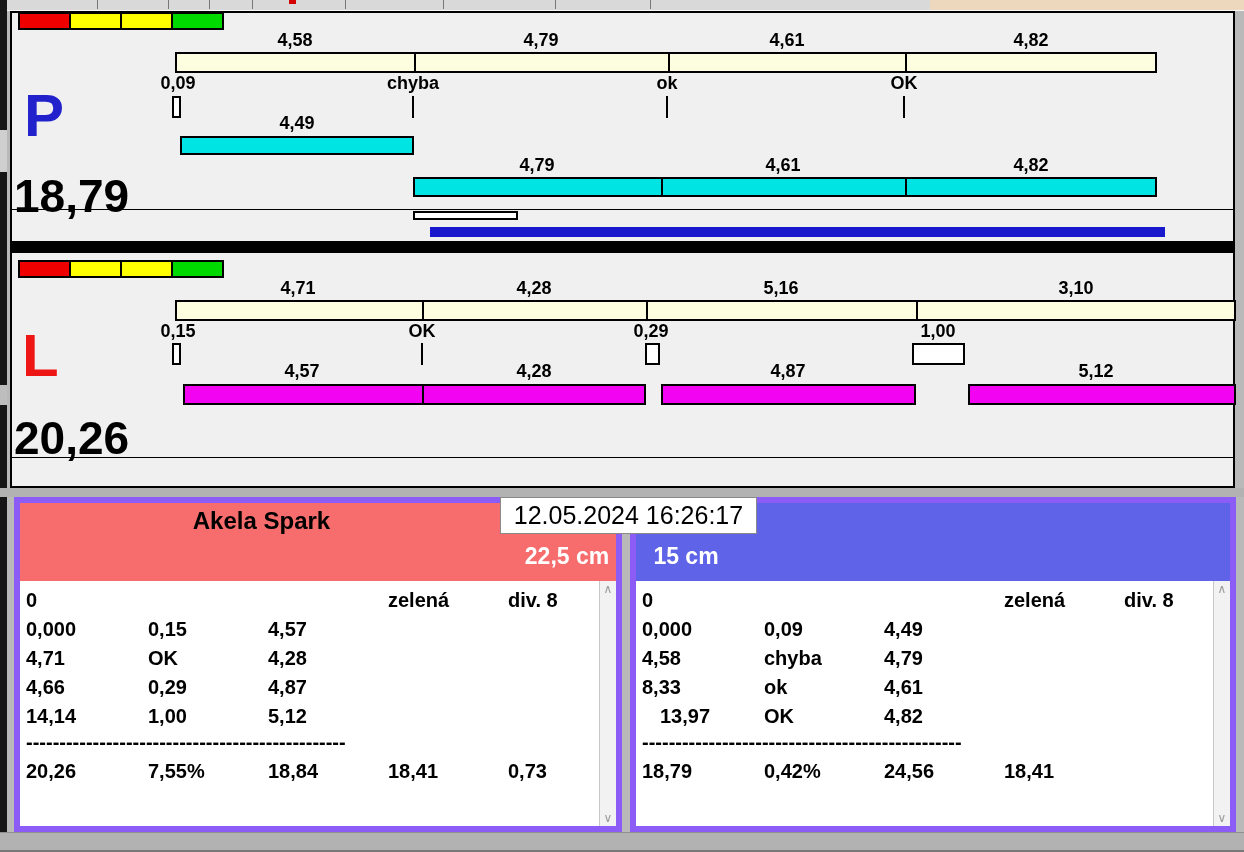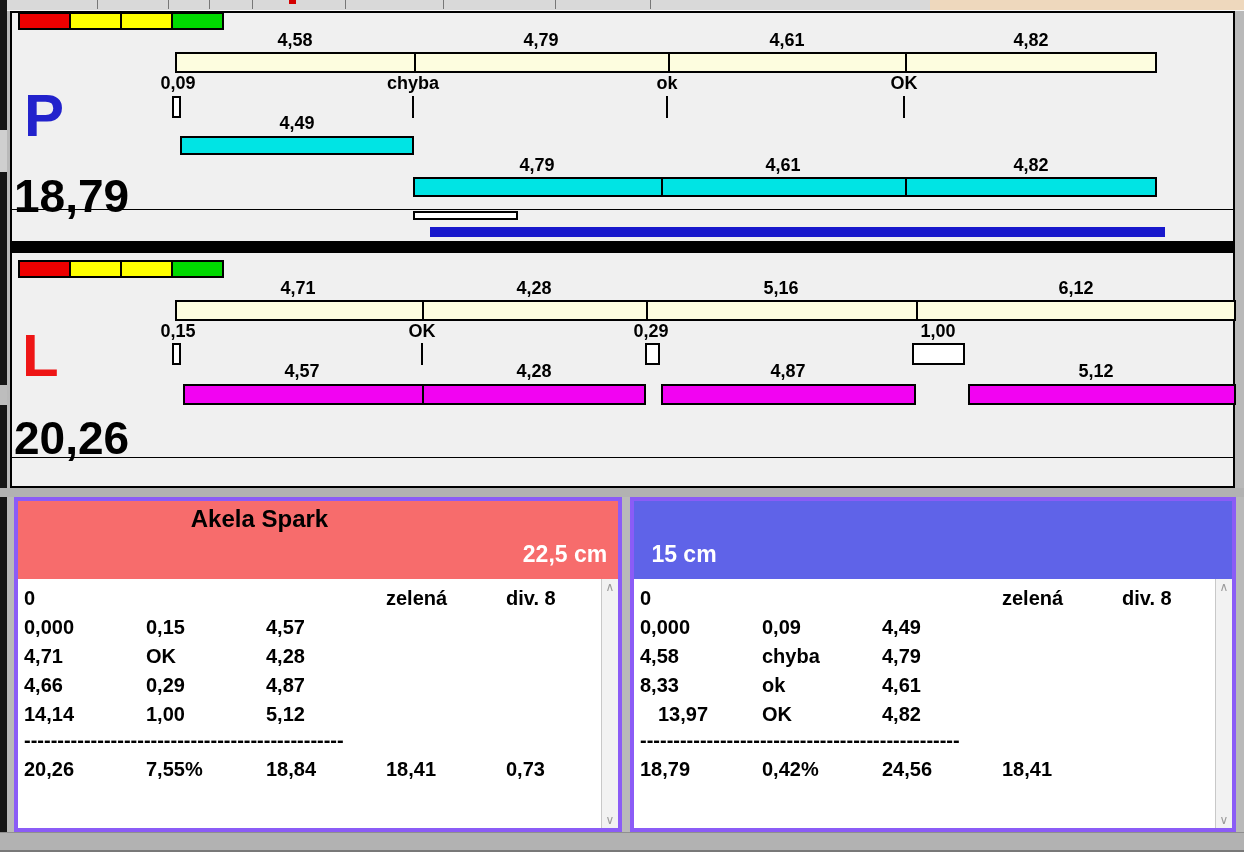--- a/index.html
+++ b/index.html
@@ -2,21 +2,21 @@
 <html><head>
 <meta charset="utf-8">
 <style>
   html,body{margin:0;padding:0;background:#9a9a9a;font-family:"Liberation Sans",sans-serif;}
   #canvas{position:relative;width:1244px;height:852px;background:#b9b9b9;overflow:hidden;}
   .abs{position:absolute;}
   .lab{position:absolute;font-weight:bold;font-size:18px;color:#000;transform:translateX(-50%);white-space:nowrap;line-height:1;}
   .panel{position:absolute;left:10px;width:1225px;background:#f0f0f0;border:2px solid #000;box-sizing:border-box;}
   .big-letter{position:absolute;font-weight:bold;font-size:60px;line-height:1;}
   .big-total{position:absolute;font-weight:bold;font-size:46px;line-height:1;color:#000;}
-  .team-panel{position:absolute;top:497px;height:335px;background:#fff;border:4px solid #8b5cf6;box-sizing:border-box;}
+  .team-panel{position:absolute;top:497px;height:335px;background:#fff;border:6px solid #8b5cf6;box-sizing:border-box;}
   .team-header{position:absolute;left:0;top:0;width:100%;height:78px;}
   .team-name{position:absolute;top:4px;font-weight:bold;font-size:24px;color:#000;text-align:center;}
   .team-members{position:absolute;top:42px;font-weight:bold;font-size:18px;color:#fff;text-align:center;}
   .team-size{position:absolute;top:40px;font-weight:bold;font-size:23px;color:#fff;text-align:center;}
   .table-body{position:absolute;left:0;top:78px;right:17px;bottom:0;background:#fff;padding-top:5px;overflow:hidden;}
   .t-row{position:relative;height:29px;font-weight:bold;font-size:20px;color:#000;line-height:29px;}
   .t-cell{position:absolute;top:0;white-space:nowrap;}
   .t-sep{position:relative;height:26px;font-weight:bold;font-size:20px;line-height:22px;width:375px;overflow:hidden;white-space:nowrap;margin-left:6px;}
   .scrollbar{position:absolute;top:78px;right:0;bottom:0;width:17px;background:#f2f2f2;border-left:1px solid #c8c8c8;box-sizing:border-box;}
   .scroll-arrow{position:absolute;left:0;width:100%;height:16px;color:#9a9a9a;font-size:12px;text-align:center;line-height:16px;}
@@ -130,20 +130,21 @@
           <div class="t-cell" style="left: 248px;">24,56</div>
           <div class="t-cell" style="left: 368px;">18,41</div>
         </div>
       </div>
     <div class="scrollbar">
       <div class="scroll-arrow" style="top:0;">∧</div>
       <div class="scroll-arrow" style="bottom:0;">∨</div>
     </div>
   </div>
 
+  <div class="date-box">12.05.2024 16:26:17</div>
 
   <div class="abs" style="left:0;top:832px;width:1244px;height:20px;background:#b2b2b2;border-top:1px solid #8f8f8f;border-bottom:2px solid #787878;box-sizing:border-box;"></div>
 
   <div class="abs" id="bars-layer" style="left:0;top:0;width:1244px;height:852px;">
       <div class="abs" style="left: 97px; top: 0px; width: 1px; height: 9px; background: rgb(119, 119, 119);"></div>
       <div class="abs" style="left: 168px; top: 0px; width: 1px; height: 9px; background: rgb(119, 119, 119);"></div>
       <div class="abs" style="left: 209px; top: 0px; width: 1px; height: 9px; background: rgb(119, 119, 119);"></div>
       <div class="abs" style="left: 252px; top: 0px; width: 1px; height: 9px; background: rgb(119, 119, 119);"></div>
       <div class="abs" style="left: 345px; top: 0px; width: 1px; height: 9px; background: rgb(119, 119, 119);"></div>
       <div class="abs" style="left: 443px; top: 0px; width: 1px; height: 9px; background: rgb(119, 119, 119);"></div>
@@ -187,21 +188,21 @@
       <div class="abs" style="left: 120px; top: 260px; width: 53px; height: 18px; background: rgb(255, 255, 0); border: 2px solid rgb(0, 0, 0); box-sizing: border-box;"></div>
       <div class="abs" style="left: 171px; top: 260px; width: 53px; height: 18px; background: rgb(0, 217, 0); border: 2px solid rgb(0, 0, 0); box-sizing: border-box;"></div>
       <div class="abs" style="left: 175px; top: 300px; width: 1061px; height: 21px; background: rgb(253, 253, 223); border: 2px solid rgb(0, 0, 0); box-sizing: border-box;">
         <div class="abs" style="left: 245px; top: 0px; width: 2px; height: 100%; background: rgb(0, 0, 0);"></div>
         <div class="abs" style="left: 469px; top: 0px; width: 2px; height: 100%; background: rgb(0, 0, 0);"></div>
         <div class="abs" style="left: 739px; top: 0px; width: 2px; height: 100%; background: rgb(0, 0, 0);"></div>
       </div>
       <div class="lab" style="left: 298px; top: 279px;">4,71</div>
       <div class="lab" style="left: 534px; top: 279px;">4,28</div>
       <div class="lab" style="left: 781px; top: 279px;">5,16</div>
-      <div class="lab" style="left: 1076px; top: 279px;">6,12</div>
+      <div class="lab" style="left: 1076px; top: 279px;">3,10</div>
       <div class="lab" style="left: 178px; top: 322px;">0,15</div>
       <div class="abs" style="left: 172px; top: 343px; width: 9px; height: 22px; background: rgb(255, 255, 255); border: 2px solid rgb(0, 0, 0); box-sizing: border-box;"></div>
       <div class="lab" style="left: 422px; top: 322px;">OK</div>
       <div class="abs" style="left: 421px; top: 343px; width: 2px; height: 22px; background: rgb(0, 0, 0);"></div>
       <div class="lab" style="left: 651px; top: 322px;">0,29</div>
       <div class="abs" style="left: 645px; top: 343px; width: 15px; height: 22px; background: rgb(255, 255, 255); border: 2px solid rgb(0, 0, 0); box-sizing: border-box;"></div>
       <div class="lab" style="left: 938px; top: 322px;">1,00</div>
       <div class="abs" style="left: 912px; top: 343px; width: 53px; height: 22px; background: rgb(255, 255, 255); border: 2px solid rgb(0, 0, 0); box-sizing: border-box;"></div>
       <div class="abs" style="left: 183px; top: 384px; width: 241px; height: 21px; background: rgb(242, 3, 242); border: 2px solid rgb(0, 0, 0); box-sizing: border-box;"></div>
       <div class="lab" style="left: 302px; top: 362px;">4,57</div>

